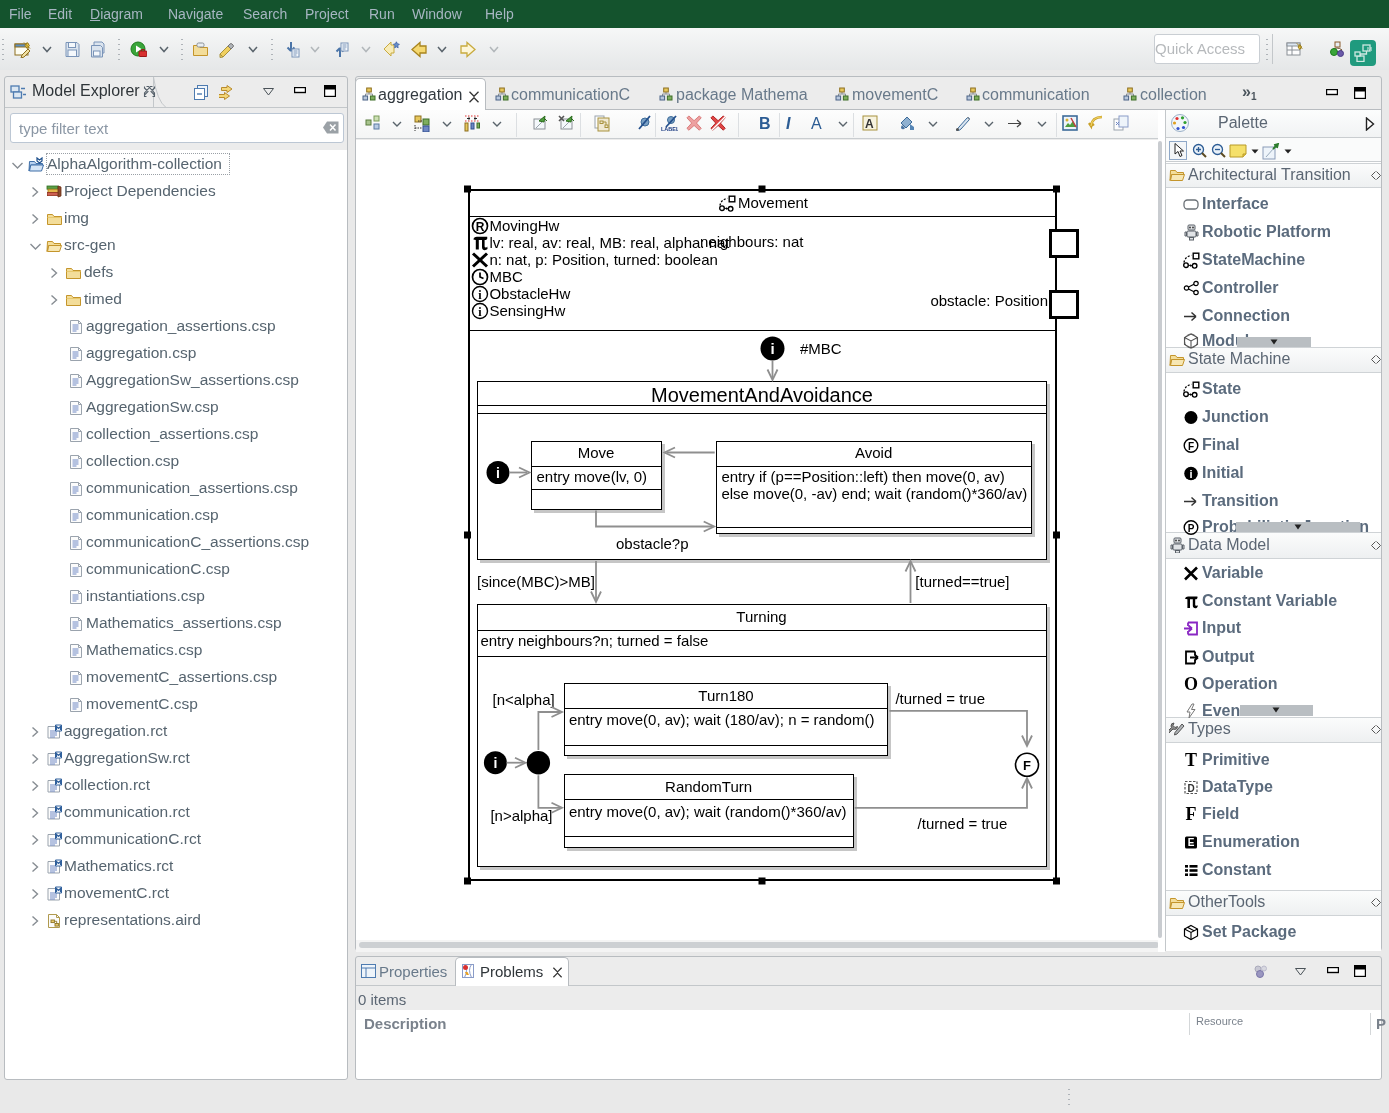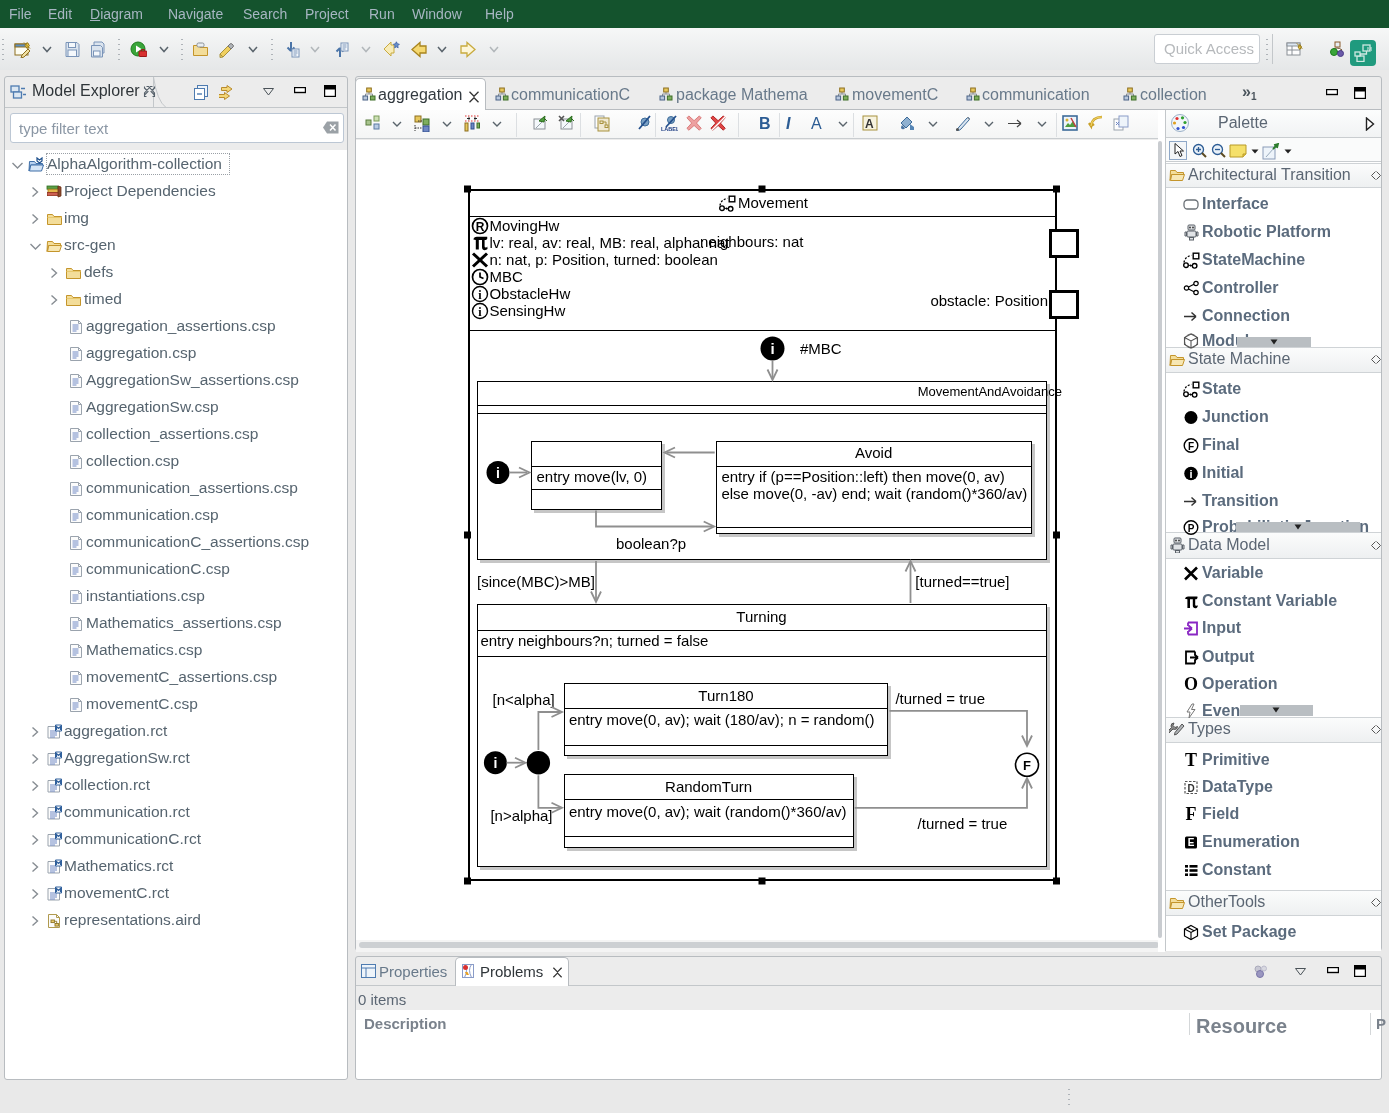--- a/index.html
+++ b/index.html
@@ -4,21 +4,21 @@
 body{font-family:"Liberation Sans",sans-serif;width:1389px;height:1113px;overflow:hidden}
 #page{position:relative;width:1389px;height:1113px;background:#e9e9e9}
 .abs{position:absolute}
 
 #menubar{position:absolute;left:0;top:0;width:1389px;height:28px;background:#14532d;color:#a7b6c2;font-size:14px}
 #menubar span{position:absolute;top:6px}
 
 #toolbar{position:absolute;left:0;top:28px;width:1389px;height:42px;background:linear-gradient(#f6f7f7,#e5e7e8)}
 .grip{position:absolute;top:9px;width:2px;height:24px;background-image:radial-gradient(circle,#aeb3b8 0.8px,transparent 1px);background-size:2px 5px;background-repeat:repeat-y}
 
-#qa{position:absolute;left:1154px;top:34px;width:106px;height:30px;background:#fff;border:1px solid #c9ced3;border-radius:3px;color:#b6b9bc;font-size:15px;line-height:28px;padding-left:9px}
+#qa{position:absolute;left:1154px;top:34px;width:106px;height:30px;background:#fff;border:1px solid #c9ced3;border-radius:3px;color:#b6b9bc;font-size:15px;line-height:28px;}
 
 .panel{position:absolute;background:#ececec;border:1px solid #b8bcc0;border-radius:3px}
 
 .trow{position:absolute;height:20px;font-size:15.5px;color:#56646f;white-space:nowrap}
 .dtxt{position:absolute;font-size:15px;color:#000;white-space:nowrap}
 
 .pitem{position:absolute;font-size:16px;font-weight:bold;color:#5b6b7d;white-space:nowrap}
 </style></head><body>
 <div id="page">
 
@@ -558,24 +558,25 @@
           <use href="#d-iic"></use>
         </svg>
 <div class="dtxt" style="left:133.39999999999998px;top:162px;font-size:15px">SensingHw</div>
 <div class="dtxt" style="left:344px;top:93px;width:348px;text-align:left">neighbours: nat</div>
 <div class="dtxt" style="left:344px;top:152px;width:348px;text-align:right">obstacle: Position</div>
 <div class="abs" style="left:693px;top:89px;width:30px;height:29px;background:#fff;border:3px solid #000"></div>
 <div class="abs" style="left:693px;top:150px;width:30px;height:29px;background:#fff;border:3px solid #000"></div>
 <div class="abs" style="left:121px;top:241px;width:569.5px;height:179px;background:#fff;border:1px solid #000;box-shadow:3px 3px 0 #c6c6c6;"></div>
 <div class="abs" style="left:122px;top:264.5px;width:567.5px;height:1px;background:#000"></div>
 <div class="abs" style="left:122px;top:272.5px;width:567.5px;height:1px;background:#000"></div>
-<div class="dtxt" style="left:106px;top:243.5px;width:600px;text-align:right;font-size:13px">MovementAndAvoidance</div>
+<div class="dtxt" style="left:106px;top:243.5px;width:600px;text-align:center;font-size:20px">MovementAndAvoidance</div>
 <div class="abs" style="left:175px;top:301px;width:130.5px;height:68.5px;background:#fff;border:1px solid #000;box-shadow:3px 3px 0 #c6c6c6;"></div>
 <div class="abs" style="left:176px;top:325.5px;width:128.5px;height:1px;background:#000"></div>
 <div class="abs" style="left:176px;top:349px;width:128.5px;height:1px;background:#000"></div>
+<div class="dtxt" style="left:-60px;top:304px;width:600px;text-align:center;font-size:15px">Move</div>
 <div class="dtxt" style="left:180.5px;top:328px;font-size:15px">entry move(lv, 0)</div>
 <div class="abs" style="left:359.70000000000005px;top:301px;width:316.0px;height:93px;background:#fff;border:1px solid #000;box-shadow:3px 3px 0 #c6c6c6;"></div>
 <div class="abs" style="left:360.70000000000005px;top:325.5px;width:314.0px;height:1px;background:#000"></div>
 <div class="abs" style="left:360.70000000000005px;top:387px;width:314.0px;height:1px;background:#000"></div>
 <div class="dtxt" style="left:217.70000000000005px;top:304px;width:600px;text-align:center;font-size:15px">Avoid</div>
 <div class="dtxt" style="left:365.4px;top:328px;font-size:15px">entry if (p==Position::left) then move(0, av)</div>
 <div class="dtxt" style="left:365.4px;top:345px;font-size:15px">else move(0, -av) end; wait (random()*360/av)</div>
 <div class="abs" style="left:121px;top:464px;width:569.5px;height:263px;background:#fff;border:1px solid #000;box-shadow:3px 3px 0 #c6c6c6;"></div>
 <div class="abs" style="left:122px;top:489.5px;width:567.5px;height:1px;background:#000"></div>
 <div class="abs" style="left:122px;top:516px;width:567.5px;height:1px;background:#000"></div>
@@ -587,21 +588,21 @@
 <div class="dtxt" style="left:70px;top:546.5px;width:600px;text-align:center;font-size:15px">Turn180</div>
 <div class="dtxt" style="left:212.89999999999998px;top:570.5px;font-size:15px">entry move(0, av); wait (180/av); n = random()</div>
 <div class="abs" style="left:207.5px;top:633.5px;width:290.20000000000005px;height:74.0px;background:#fff;border:1px solid #000;box-shadow:3px 3px 0 #c6c6c6;"></div>
 <div class="abs" style="left:208.5px;top:659.4px;width:288.20000000000005px;height:1px;background:#000"></div>
 <div class="abs" style="left:208.5px;top:696.2px;width:288.20000000000005px;height:1px;background:#000"></div>
 <div class="dtxt" style="left:52.60000000000002px;top:637.5px;width:600px;text-align:center;font-size:15px">RandomTurn</div>
 <div class="dtxt" style="left:212.89999999999998px;top:662.5px;font-size:15px">entry move(0, av); wait (random()*360/av)</div>
 <div class="dtxt" style="left:444px;top:200px;font-size:15px">#MBC</div>
 <div class="dtxt" style="left:121px;top:432.5px;font-size:15px">[since(MBC)&gt;MB]</div>
 <div class="dtxt" style="left:559.3px;top:432.5px;font-size:15px">[turned==true]</div>
-<div class="dtxt" style="left:260px;top:394.5px;font-size:15px">boolean?p</div>
+<div class="dtxt" style="left:260px;top:394.5px;font-size:15px">obstacle?p</div>
 <div class="dtxt" style="left:136.5px;top:551px;font-size:15px">[n&lt;alpha]</div>
 <div class="dtxt" style="left:134.39999999999998px;top:667px;font-size:15px">[n&gt;alpha]</div>
 <div class="dtxt" style="left:539.4px;top:550px;font-size:15px">/turned = true</div>
 <div class="dtxt" style="left:561.6px;top:674.6px;font-size:15px">/turned = true</div>
 <svg class="abs" style="left:0;top:0" width="802" height="800">
           <circle cx="416.5" cy="208.5" r="12" fill="#000"></circle>
           <text x="416.5" y="213.5" text-anchor="middle" font-size="15" font-weight="bold" fill="#fff" font-family="Liberation Sans">i</text>
           <path d="M416.5 221 V 238" stroke="#8f8f8f" stroke-width="1.8" fill="none"></path>
           <g transform="translate(416.5,240) rotate(90)">
             <path d="M-10.5 -5 L0 0 L-10.5 5" stroke="#8f8f8f" stroke-width="1.8" fill="none"></path>
@@ -904,21 +905,21 @@
 <svg class="abs" style="left:971px;top:10px" width="12" height="9">
         <rect x="0.5" y="0.5" width="11" height="5" fill="#fff" stroke="#000" stroke-width="1.4"></rect>
       </svg>
 <svg class="abs" style="left:998px;top:8px" width="12" height="12">
         <rect x="0.5" y="0.5" width="11" height="11" fill="#fff" stroke="#000" stroke-width="1.4"></rect>
         <rect x="0.5" y="0.5" width="11" height="4" fill="#000"></rect>
       </svg>
 <div class="abs" style="left:2px;top:34px;font-size:15px;color:#5b6673">0 items</div>
 <div class="abs" style="left:0;top:53px;width:1025px;height:69px;background:#fff;border-radius:0 0 3px 3px"></div>
 <div class="abs" style="left:8px;top:58px;font-size:15px;font-weight:bold;color:#7a828c">Description</div>
-<div class="abs" style="left:840px;top:58px;font-size:20px;font-weight:bold;color:#7a828c">Resource</div>
+<div class="abs" style="left:840px;top:58px;font-size:11px;font-weight:normal;color:#7a828c">Resource</div>
 <div class="abs" style="left:1020px;top:58px;font-size:15px;font-weight:bold;color:#7a828c">P</div>
 <div class="abs" style="left:833px;top:56px;width:1px;height:22px;background:#d4d7d9"></div>
 <div class="abs" style="left:1014px;top:56px;width:1px;height:22px;background:#d4d7d9"></div>
 </div>
 
 <div id="statusbar" class="abs" style="left:0;top:1082px;width:1389px;height:31px">
       <div class="grip" style="left:1068px;top:5px;height:22px"></div>
     </div>
 
 <svg width="0" height="0" style="position:absolute">

